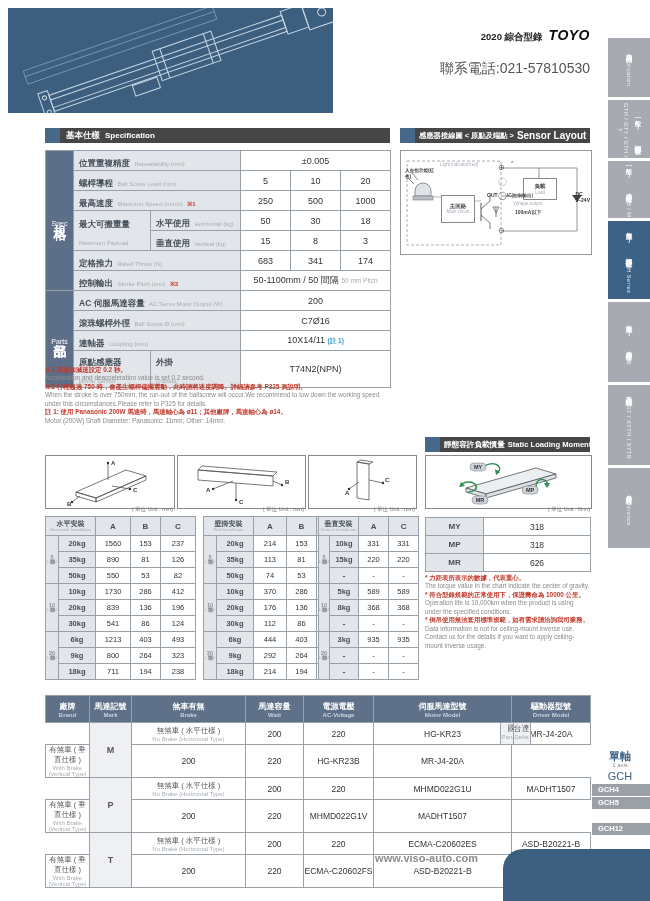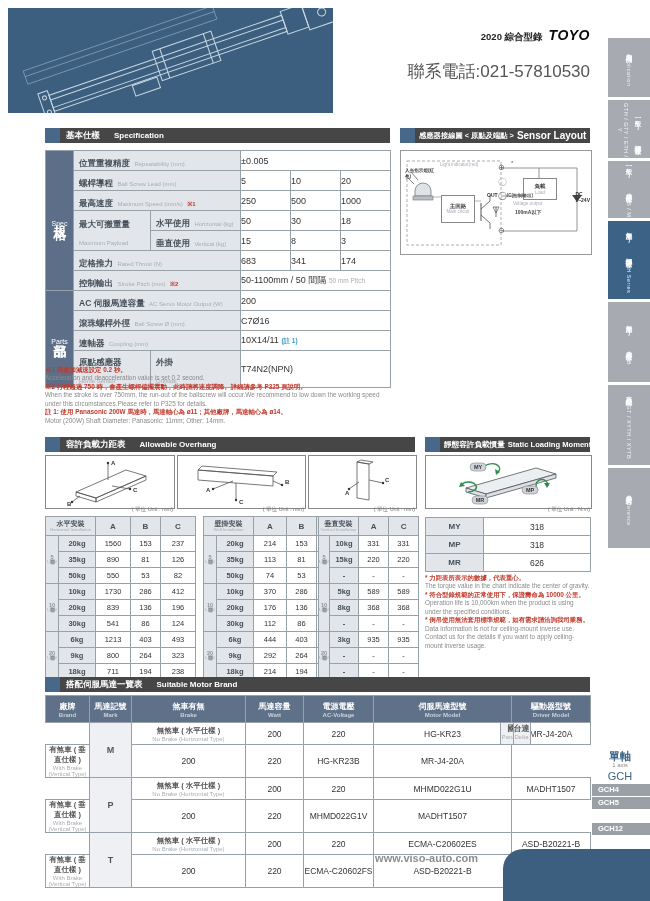--- a/index.html
+++ b/index.html
@@ -5,59 +5,59 @@
   html,body{margin:0;padding:0}
   .page{position:relative;width:650px;height:901px;background:#fff;font-family:"Liberation Sans",sans-serif;overflow:hidden;color:#333}
 
   
   .hero{position:absolute;left:8px;top:8px;width:325px;height:105px;background:#3c5f7f;overflow:hidden}
 
   
   .brand{position:absolute;top:26px;right:60px;text-align:right;white-space:nowrap}
   .brand .cat{font-size:9.5px;font-weight:bold;color:#222;margin-right:6px}
   .brand .logo{font-size:14px;font-weight:900;font-style:italic;color:#0a0a0a;letter-spacing:.5px}
-  .phone{position:absolute;top:60px;right:60px;font-size:17px;color:#555}
+  .phone{position:absolute;top:60px;right:60px;font-size:14px;color:#555}
 
   
   .side-tab{position:absolute;right:0;width:42px;background:#a7abb1;display:flex;align-items:center;justify-content:center;cursor:pointer}
   .side-tab.act{background:#3c6285}
   .vt{writing-mode:vertical-rl;text-align:center}
   .vt .z{display:inline-block;font-size:6.5px;font-weight:bold;color:#fff;text-orientation:upright;letter-spacing:1px}
   .vt .e{display:inline-block;font-size:5.5px;color:#f0f2f4;margin-top:2px;letter-spacing:.5px}
 
   
   .axis{position:absolute;right:2px;top:750px;width:56px;text-align:center;line-height:1.1}
   .axis .a1{font-size:11px;font-weight:bold;color:#3c6285}
   .axis .a2{font-size:6px;color:#8a8a8a}
   .axis .a3{font-size:11px;font-weight:normal;color:#3c6285;margin-top:1px}
   .mtab{position:absolute;right:0;width:58px;height:12px;line-height:12px;background:#9ba0a6;color:#fff;font-size:7.5px;font-weight:bold;padding-left:6px;box-sizing:border-box;cursor:pointer}
   .mtab.act{background:#3c6285}
 
   
   .sec-head{position:absolute;height:15px;display:flex}
   .sec-head .sq{width:15px;background:#48688a}
-  .sec-head .bar{flex:1;background:#464646;color:#fff;display:flex;align-items:center;padding-left:6px;gap:14px;white-space:nowrap;overflow:hidden}
+  .sec-head .bar{flex:1;background:#464646;color:#fff;display:flex;align-items:center;padding-left:6px;gap:5px;white-space:nowrap;overflow:hidden}
   .sec-head .tz{font-size:8.5px;font-weight:bold}
   .sec-head .te{font-size:8px;font-weight:bold}
 
   
   table{border-collapse:collapse;table-layout:fixed}
   td,th{border:1px solid #98a0a8;padding:0;overflow:hidden}
 
   
   .spec{position:absolute;left:45px;top:150px;width:345px}
   .spec td{height:19px;white-space:nowrap}
   .shd{background:#5d6f88;color:#fff;text-align:center;vertical-align:middle}
   .shd .sz{display:block;margin:0 auto;writing-mode:vertical-rl;text-orientation:upright;font-size:13px;font-weight:bold;letter-spacing:2px}
   .shd .se{display:block;font-size:7px;margin-top:1px}
   .lb,.sb{background:#e2e5e9;padding-left:5px;vertical-align:middle}
   .lz{font-size:8.5px;font-weight:bold;color:#46505a}
   .le{font-size:6px;color:#a9adb3}
   .mk{font-size:6px;font-weight:bold;color:#c0392b}
-  .vc{background:#fff;text-align:left;font-size:9px;color:#333;vertical-align:middle}
+  .vc{background:#fff;text-align:center;font-size:9px;color:#333;vertical-align:middle}
   .vsub{font-size:6.5px;color:#a9adb3}
   .bnote{font-size:6.5px;color:#3a9bc8;font-weight:bold}
 
   
   .nts{position:absolute;line-height:1.32}
   .nr{color:#c0392b;font-size:6.4px;font-weight:bold}
   .ng{color:#8a8a8a;font-size:6.4px}
 
   
   .sbox{position:absolute;left:400px;top:150px;width:190px;height:103px;border:1px solid #999;background:#fff}
@@ -99,21 +99,21 @@
   .mt td{height:17px;text-align:center;vertical-align:middle}
   .mt .ml{background:#e2e5e9;font-size:8px;font-weight:bold;color:#46505a}
   .mt .mv{background:#fff;font-size:8.5px;color:#333}
 
   
   .mot{position:absolute;left:45px;top:695px;width:545px}
   .mot th{background:#5f7189;height:26px;vertical-align:middle;text-align:center}
   .mot .hz{display:block;font-size:8px;font-weight:bold;color:#fff}
   .mot .he{display:block;font-size:6px;color:#c9d2dd}
   .mot td{height:21px;text-align:center;vertical-align:middle}
-  .mot .bz{display:block;font-size:8px;font-weight:bold;color:#555}
+  .mot .bz{display:block;font-size:8px;font-weight:normal;color:#555}
   .mot .be{display:block;font-size:6px;color:#a9adb3}
   .mot .brand{background:#eef0f3}
   .mot .mark{background:#eef0f3;font-size:9px;font-weight:bold;color:#555}
   .mot .brk .bz{font-size:7.5px}
   .mot .num{font-size:8.5px;color:#333}
   .mot .mod{font-size:8.5px;color:#333}
 
   .site{position:absolute;top:852px;right:172px;font-size:11px;font-weight:bold;color:#8d8d8d}
   .corner{position:absolute;right:0;bottom:0;width:147px;height:52px;background:#3c5f7f;border-radius:20px 0 0 0}
 </style>
@@ -315,27 +315,20 @@
     <span class="term" style="left:97px;top:27px;color:#aaa">◯</span>
     <span class="term" style="left:97px;top:41px">◯</span>
     <span class="term" style="left:97px;top:76px">⊖</span>
     <span class="tlab outl">OUT</span>
     <span class="tlab icl">IC(控制輸出)</span>
     <span class="tlab voutl">Voltage output</span>
     <span class="tlab liml">100mA以下</span>
     <div class="tlab dcl"><span>DC</span><br><span>5~24V</span></div>
   </div>
 
-  <div class="sec-head" style="left:45px;top:437px;width:370px">
-    <span class="sq"></span>
-    <span class="bar">
-        <span class="tz">容許負載力距表</span>
-        <span class="te">Allowable Overhang</span>
-      </span>
-  </div>
 
   <div class="obox" style="left:45px;width:128px">
     <svg width="126" height="50" viewBox="0 0 126 50">
       <polygon points="30,36 80,14 100,20 50,42" fill="none" stroke="#555" stroke-width="0.8"></polygon>
       <polygon points="30,36 30,40 50,46 50,42" fill="none" stroke="#555" stroke-width="0.8"></polygon>
       <polygon points="50,42 50,46 100,24 100,20" fill="none" stroke="#555" stroke-width="0.8"></polygon>
       <line x1="62" y1="24" x2="62" y2="7" stroke="#555" stroke-width="0.8"></line>
         <circle cx="62" cy="7" r="1.2" fill="#333"></circle>
       <line x1="34" y1="40" x2="26" y2="46" stroke="#555" stroke-width="0.8"></line>
         <circle cx="26" cy="46" r="1.2" fill="#333"></circle>
@@ -687,27 +680,20 @@
   <div class="nts" style="left:425px;top:574px;width:165px">
     <div class="nr">* 力距表所表示的數據，代表重心。</div>
     <div class="ng">The torque value in the chart indicate the center of gravity.</div>
     <div class="nr">* 符合型錄規範的正常使用下，保證壽命為 10000 公里。</div>
     <div class="ng">Operation life is 10,000km when the product is using under the specified conditions.</div>
     <div class="nr">* 倒吊使用無法套用標準規範，如有需求請洽詢我司業務。</div>
     <div class="ng">Data information is not for ceiling-mount inverse use.</div>
     <div class="ng">Contact us for the details if you want to apply ceiling-mount inverse usage.</div>
   </div>
 
-  <div class="sec-head" style="left:45px;top:677px;width:545px">
-    <span class="sq"></span>
-    <span class="bar">
-        <span class="tz">搭配伺服馬達一覽表</span>
-        <span class="te">Suitable Motor Brand</span>
-      </span>
-  </div>
   <table class="mot">
     <colgroup>
         <col style="width:44px">
         <col style="width:42px">
         <col style="width:114px">
         <col style="width:58px">
         <col style="width:70px">
         <col style="width:138px">
         <col style="width:79px">
       </colgroup>

